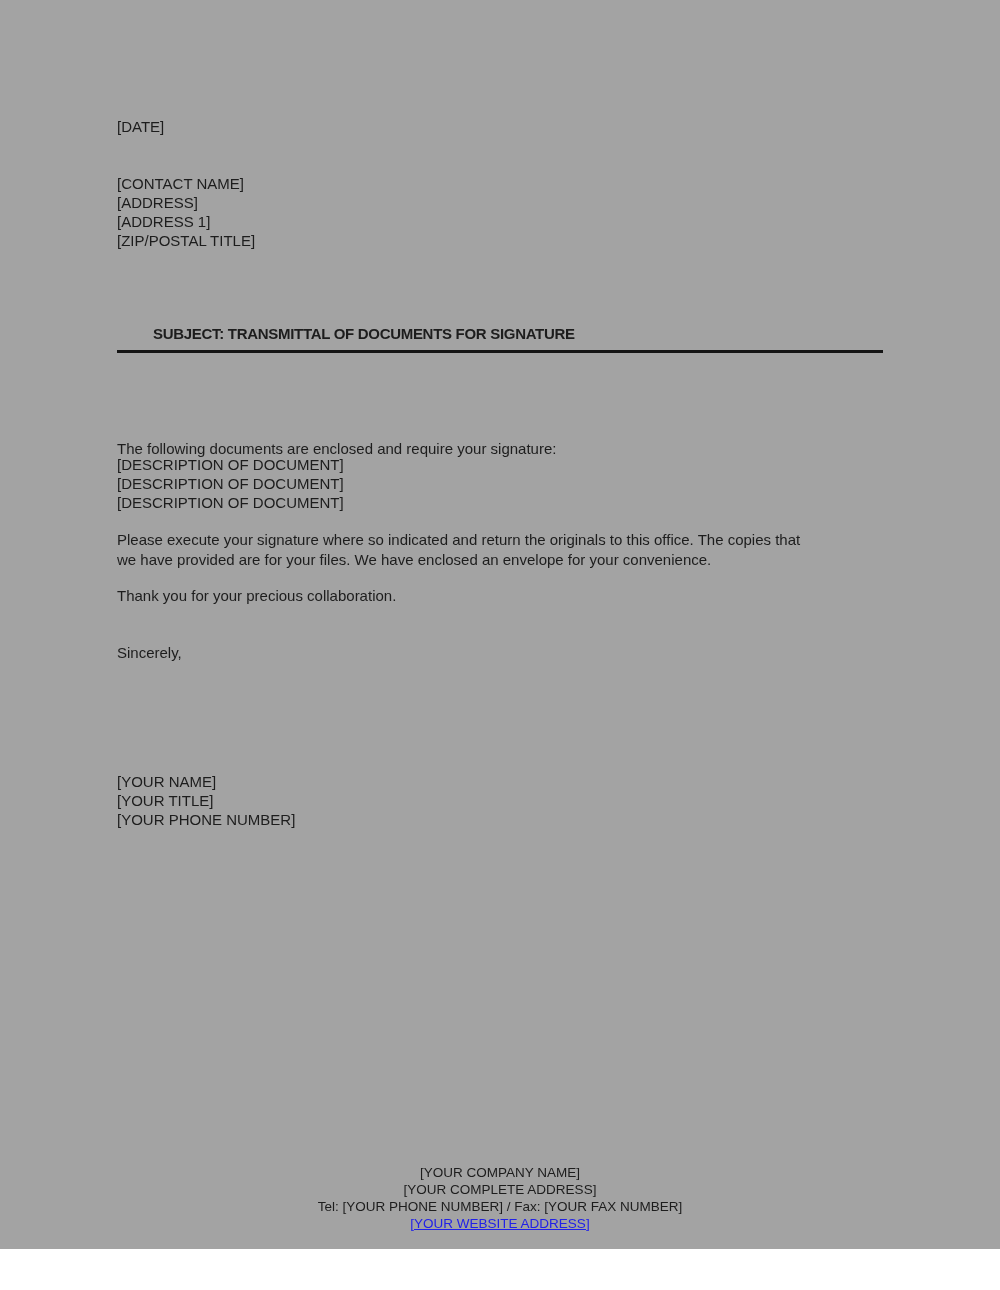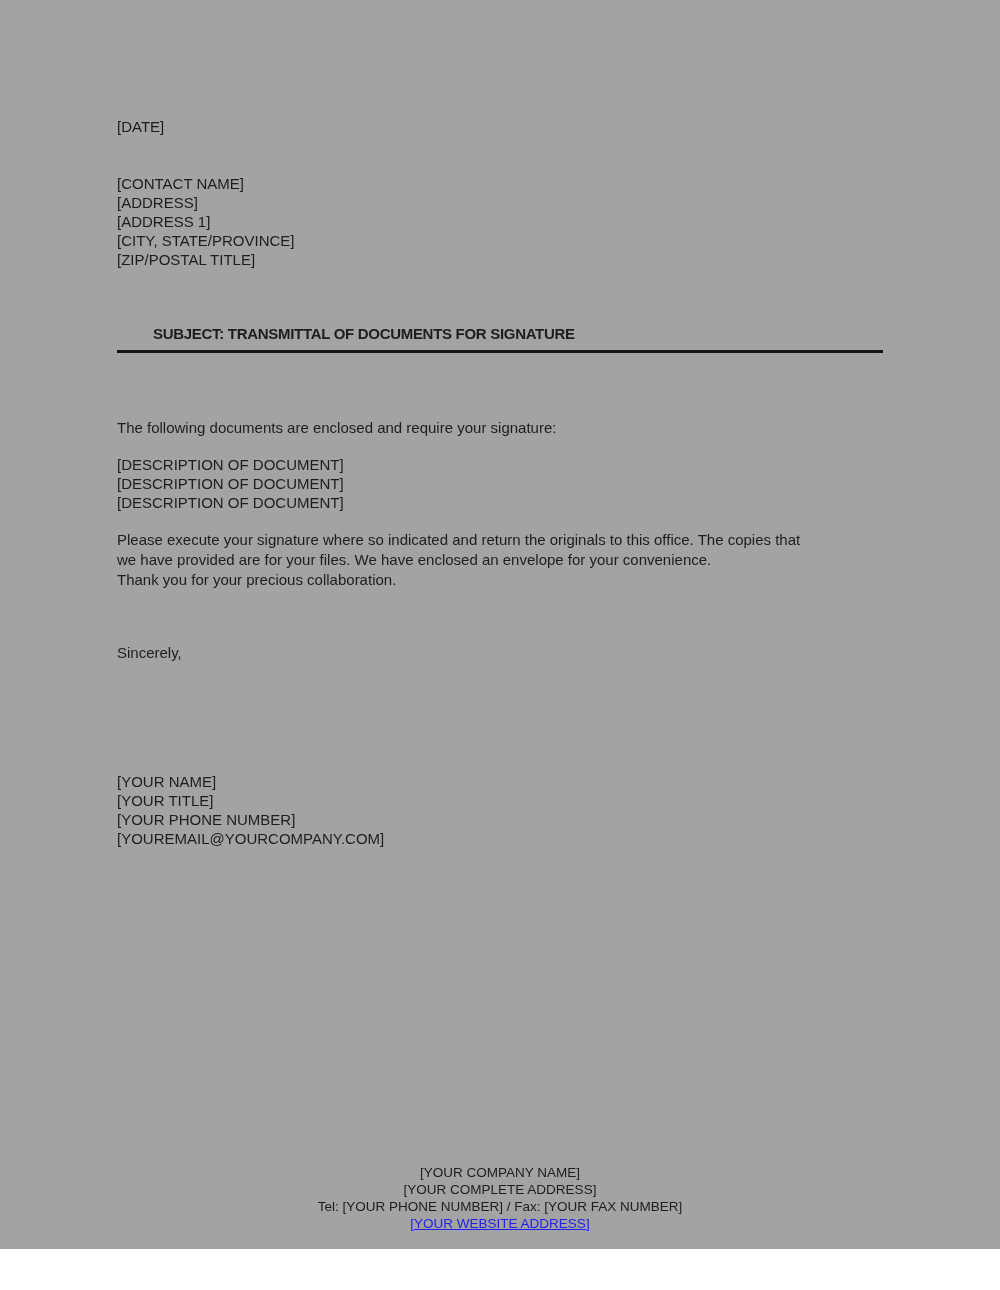--- a/index.html
+++ b/index.html
@@ -47,52 +47,50 @@
 <body style="color: rgb(29, 29, 29);">
 
 <div class="page">
 
   <div class="abs" style="top:117px">[DATE]</div>
 
   <div class="abs" style="top:174px">
     <div class="block-line">[CONTACT NAME]</div>
     <div class="block-line">[ADDRESS]</div>
     <div class="block-line">[ADDRESS 1]</div>
-    <div class="block-line">[CITY, STATE/PROVINCE]</div>
     <div class="block-line">[ZIP/POSTAL TITLE]</div>
   </div>
 
   <div class="abs" style="top:324px">
     <div class="subject">SUBJECT: TRANSMITTAL OF DOCUMENTS FOR SIGNATURE</div>
     <div class="subject-rule" style="background: rgb(21, 21, 21);"></div>
   </div>
 
 
-  <div class="abs" style="top:418px">The following documents are enclosed and require your signature:</div>
+  <div class="abs" style="top:439px">The following documents are enclosed and require your signature:</div>
 
   <div class="abs" style="top:455px">
     <div class="block-line">[DESCRIPTION OF DOCUMENT]</div>
     <div class="block-line">[DESCRIPTION OF DOCUMENT]</div>
     <div class="block-line">[DESCRIPTION OF DOCUMENT]</div>
   </div>
 
   <div class="abs para" style="top:530px">
     <div>Please execute your signature where so indicated and return the originals to this office. The copies that</div>
     <div>we have provided are for your files. We have enclosed an envelope for your convenience.</div>
   </div>
 
-  <div class="abs" style="top:570px">Thank you for your precious collaboration.</div>
+  <div class="abs" style="top:586px">Thank you for your precious collaboration.</div>
 
   <div class="abs" style="top:643px">Sincerely,</div>
 
   <div class="abs" style="top:772px">
     <div class="block-line">[YOUR NAME]</div>
     <div class="block-line">[YOUR TITLE]</div>
     <div class="block-line">[YOUR PHONE NUMBER]</div>
-    <div class="block-line">[YOUREMAIL@YOURCOMPANY.COM]</div>
   </div>
 
   <div class="footer">
     <div class="footer-company">[YOUR COMPANY NAME]</div>
     <div>[YOUR COMPLETE ADDRESS]</div>
     <div>Tel: [YOUR PHONE NUMBER] / Fax: [YOUR FAX NUMBER]</div>
     <div>
       <a href="#" style="color: rgb(33, 33, 232);">[YOUR WEBSITE ADDRESS]</a>
     </div>
   </div>

